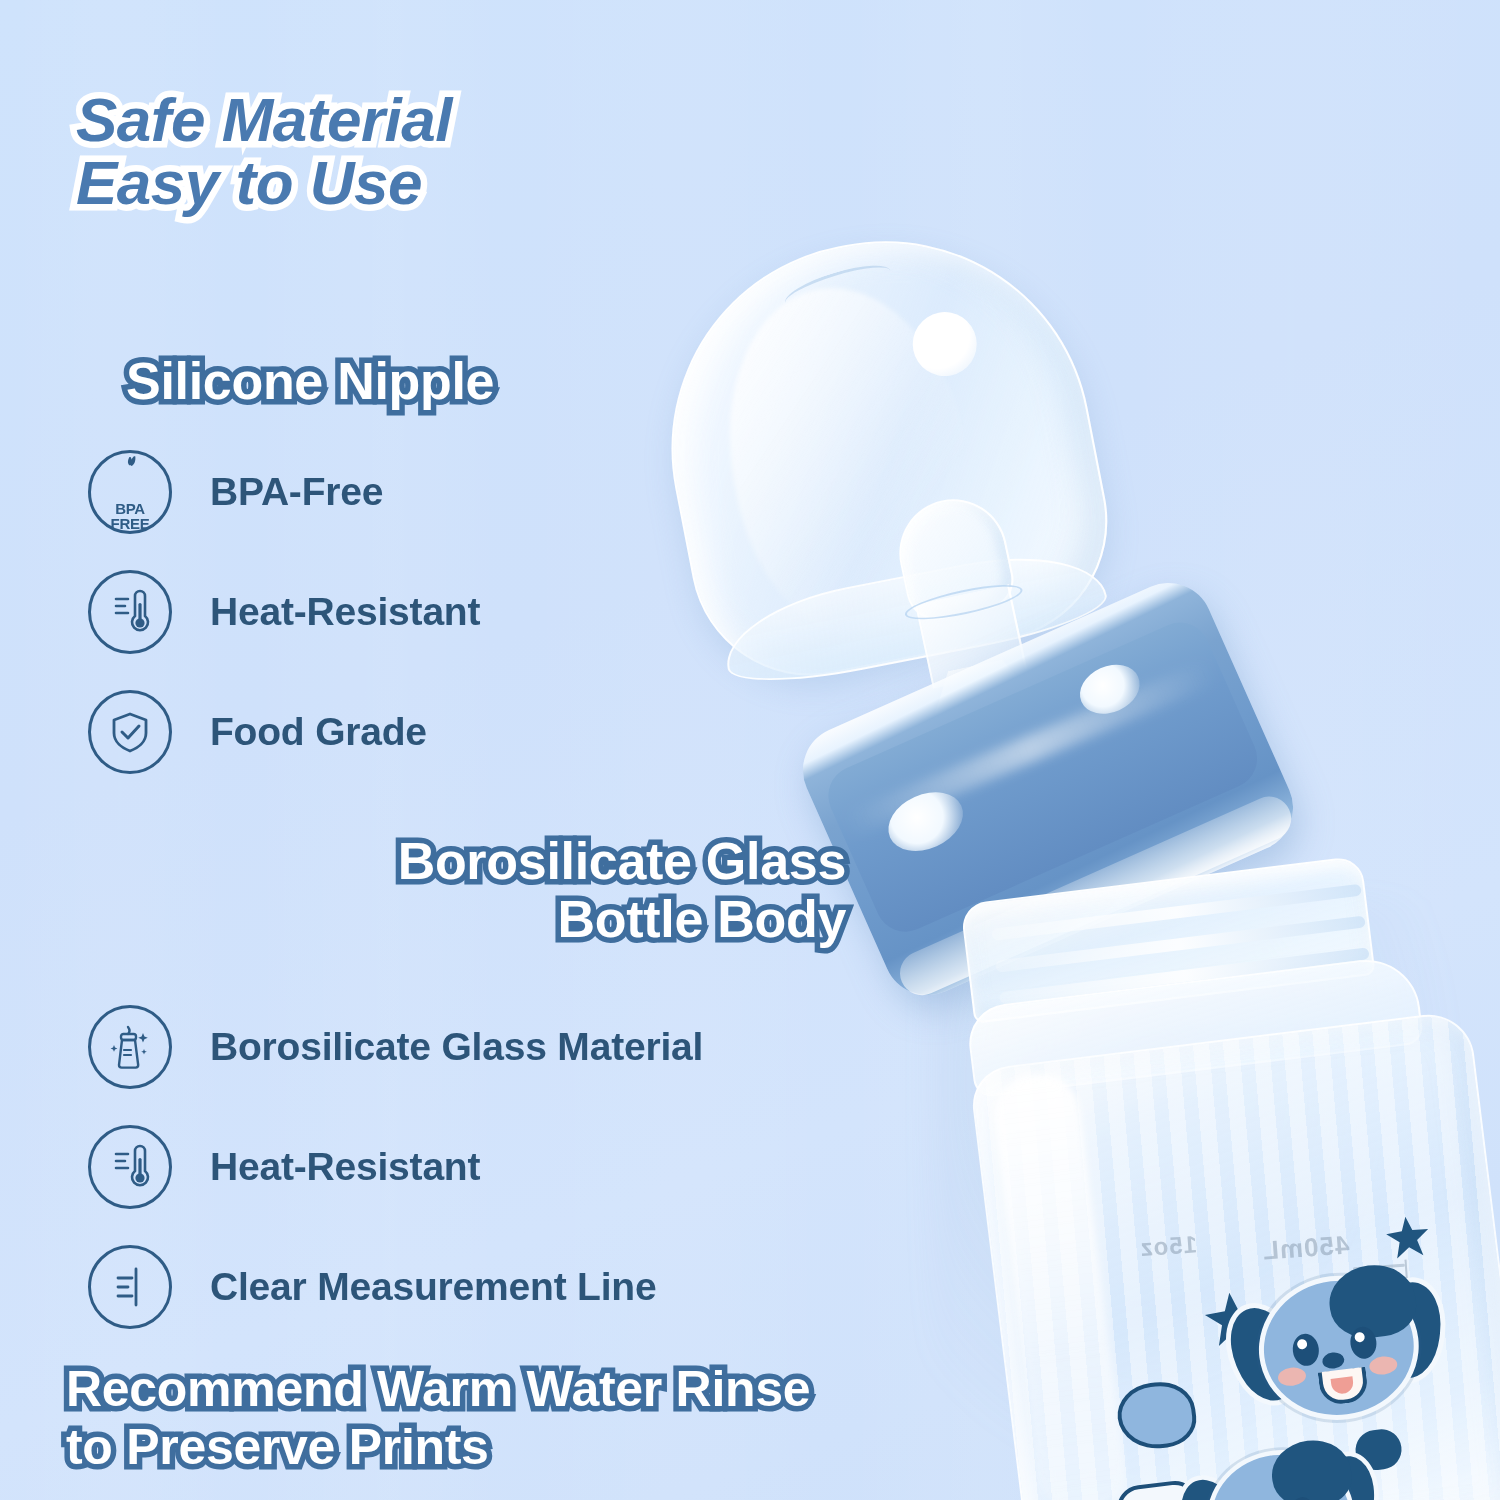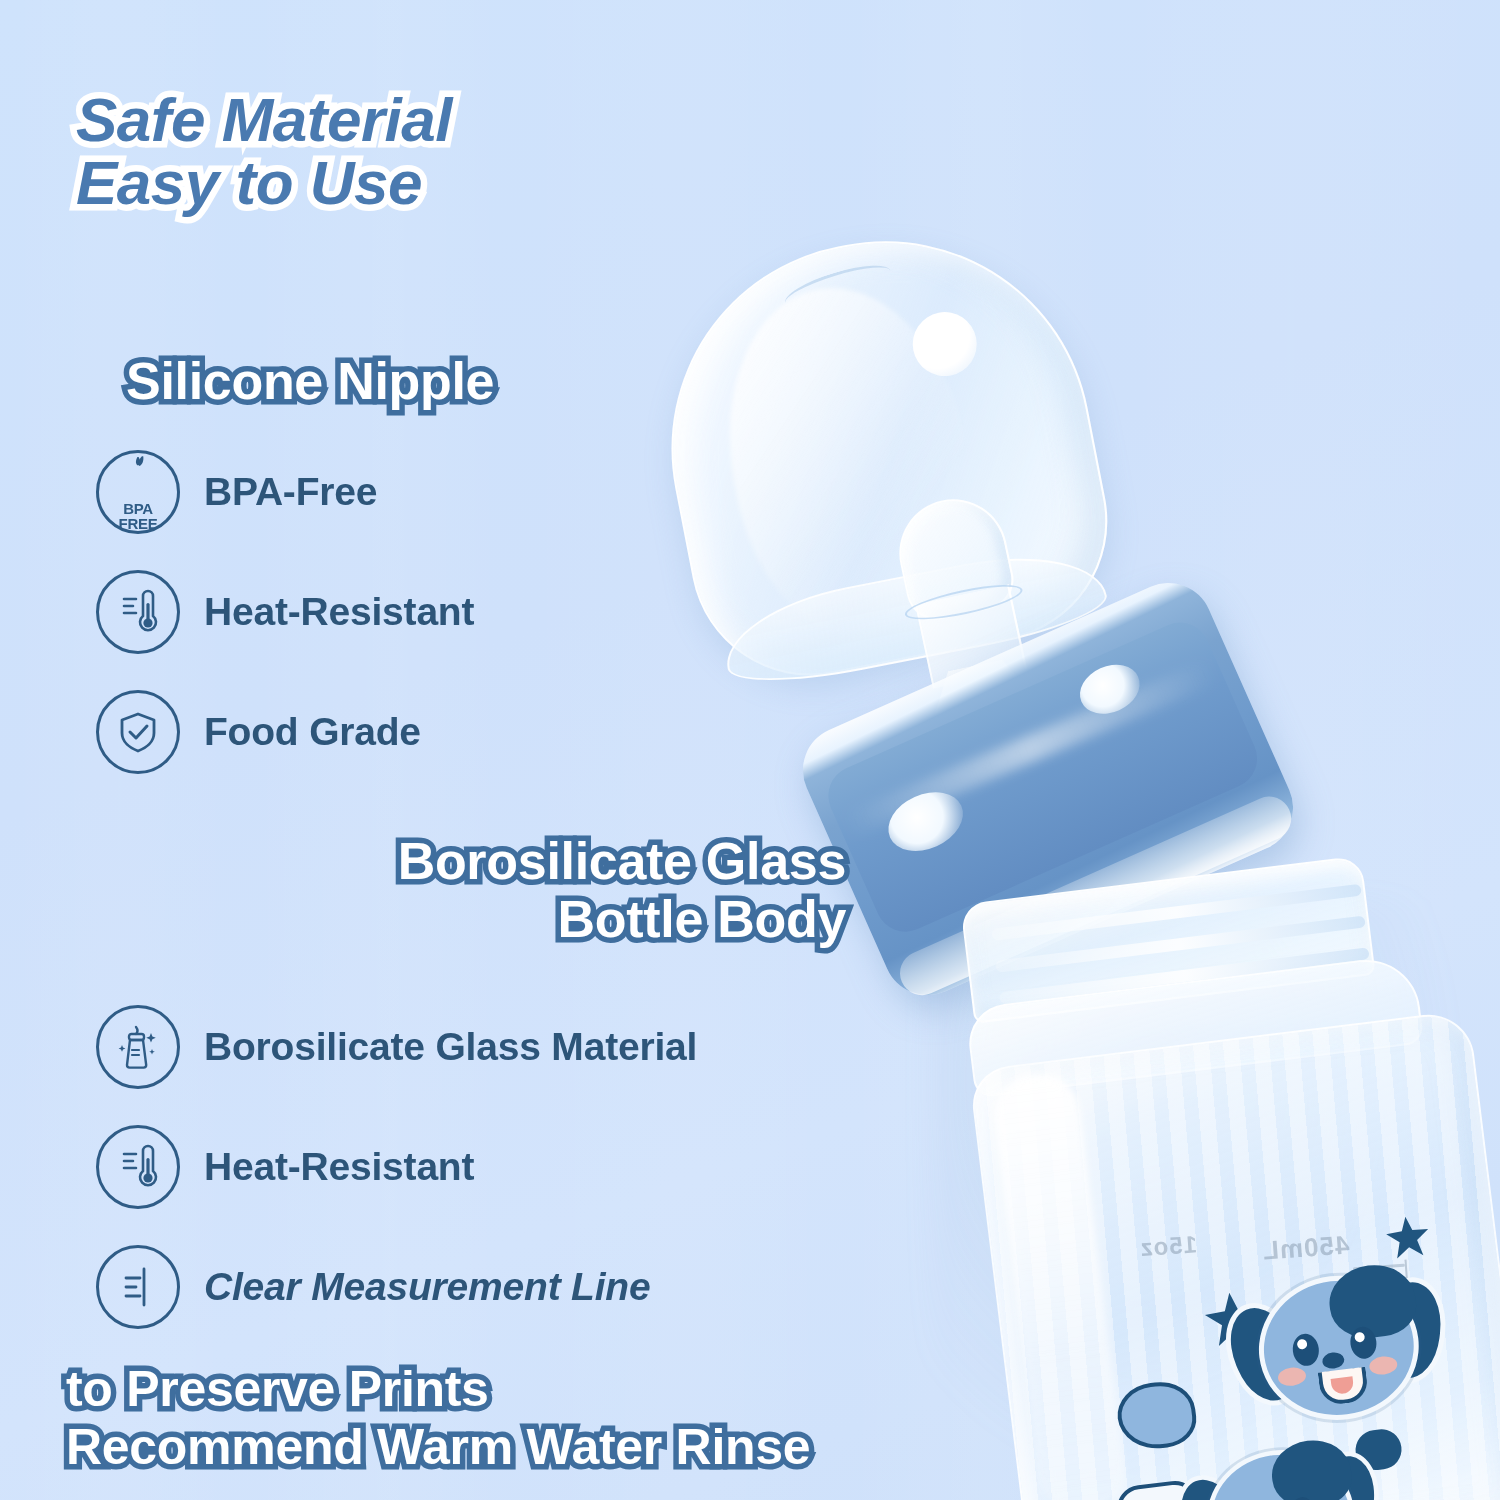--- a/index.html
+++ b/index.html
@@ -54,38 +54,38 @@
     position:absolute;left:66px;top:1360px;width:1000px;
     font-size:50px;line-height:1.16;font-weight:700;letter-spacing:-0.3px;
     color:#ffffff;
     -webkit-text-stroke:11px #3f6e9e;
     paint-order:stroke fill;
     z-index:40;
   }
   .footer-title .l{display:block;}
 
   .feature{
-    position:absolute;left:96px;display:flex;align-items:center;gap:24px;
+    position:absolute;left:88px;display:flex;align-items:center;gap:38px;
   }
   .feature .ficon{
     width:78px;height:78px;border-radius:50%;
     border:3px solid #2f5c86;
     display:flex;align-items:center;justify-content:center;
     flex:0 0 auto;
   }
   .feature .flabel{
     font-size:39px;font-weight:700;color:#2d5579;letter-spacing:-0.2px;
     white-space:nowrap;
   }
   #f-bpa{top:450px;}
   #f-heat1{top:570px;}
   #f-food{top:690px;}
   #f-boro{top:1005px;}
   #f-heat2{top:1125px;}
-  #f-meas{top:1245px;font-style:italic;}
+  #f-meas{top:1245px;}
 
   .bpa-txt{
     font-size:15px;font-weight:700;color:#2f5c86;line-height:1.0;
     text-align:center;margin-top:14px;letter-spacing:-0.3px;
   }
   .bpa-txt span{display:block;}
 
   
   .product{position:absolute;inset:0;pointer-events:none;}
 
@@ -529,17 +529,17 @@
     <div class="ficon">
       <svg width="52" height="52" viewBox="0 0 52 52" aria-hidden="true">
         <path d="M32 8 V44" stroke="#2f5c86" stroke-width="2.8" stroke-linecap="round"></path>
         <path d="M14 17 h14 M14 26 h10 M14 35 h14" stroke="#2f5c86" stroke-width="2.8" stroke-linecap="round"></path>
       </svg>
     </div>
     <div class="flabel">Clear Measurement Line</div>
   </div>
 
   <div class="footer-title">
+    <span class="l">Recommend Warm Water Rinse</span>
     <span class="l">to Preserve Prints</span>
-    <span class="l">Recommend Warm Water Rinse</span>
   </div>
 
 </div>
 
 </body></html>

